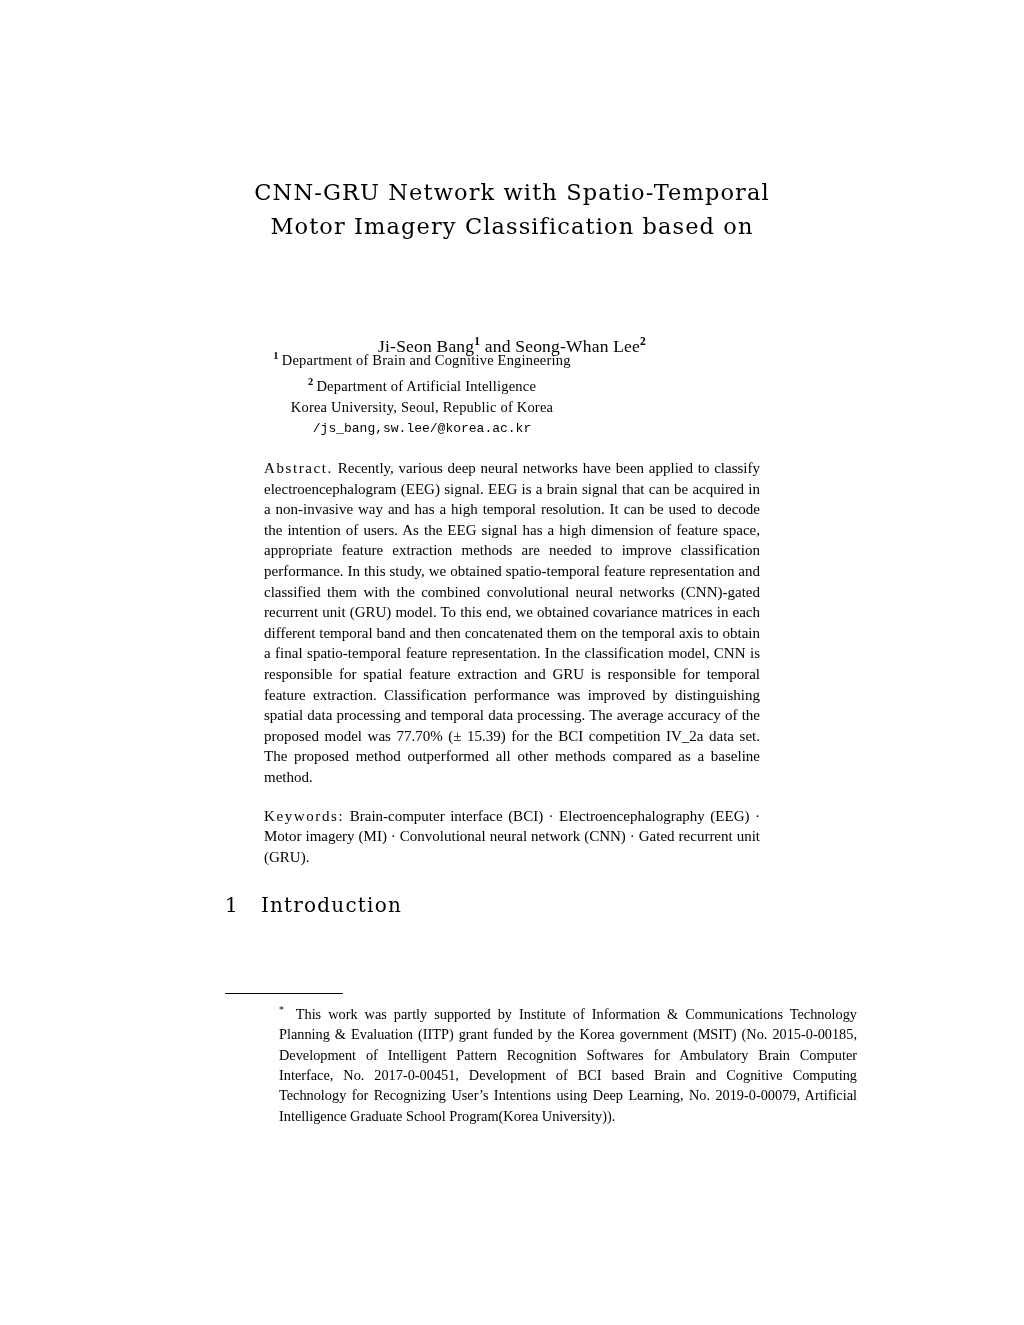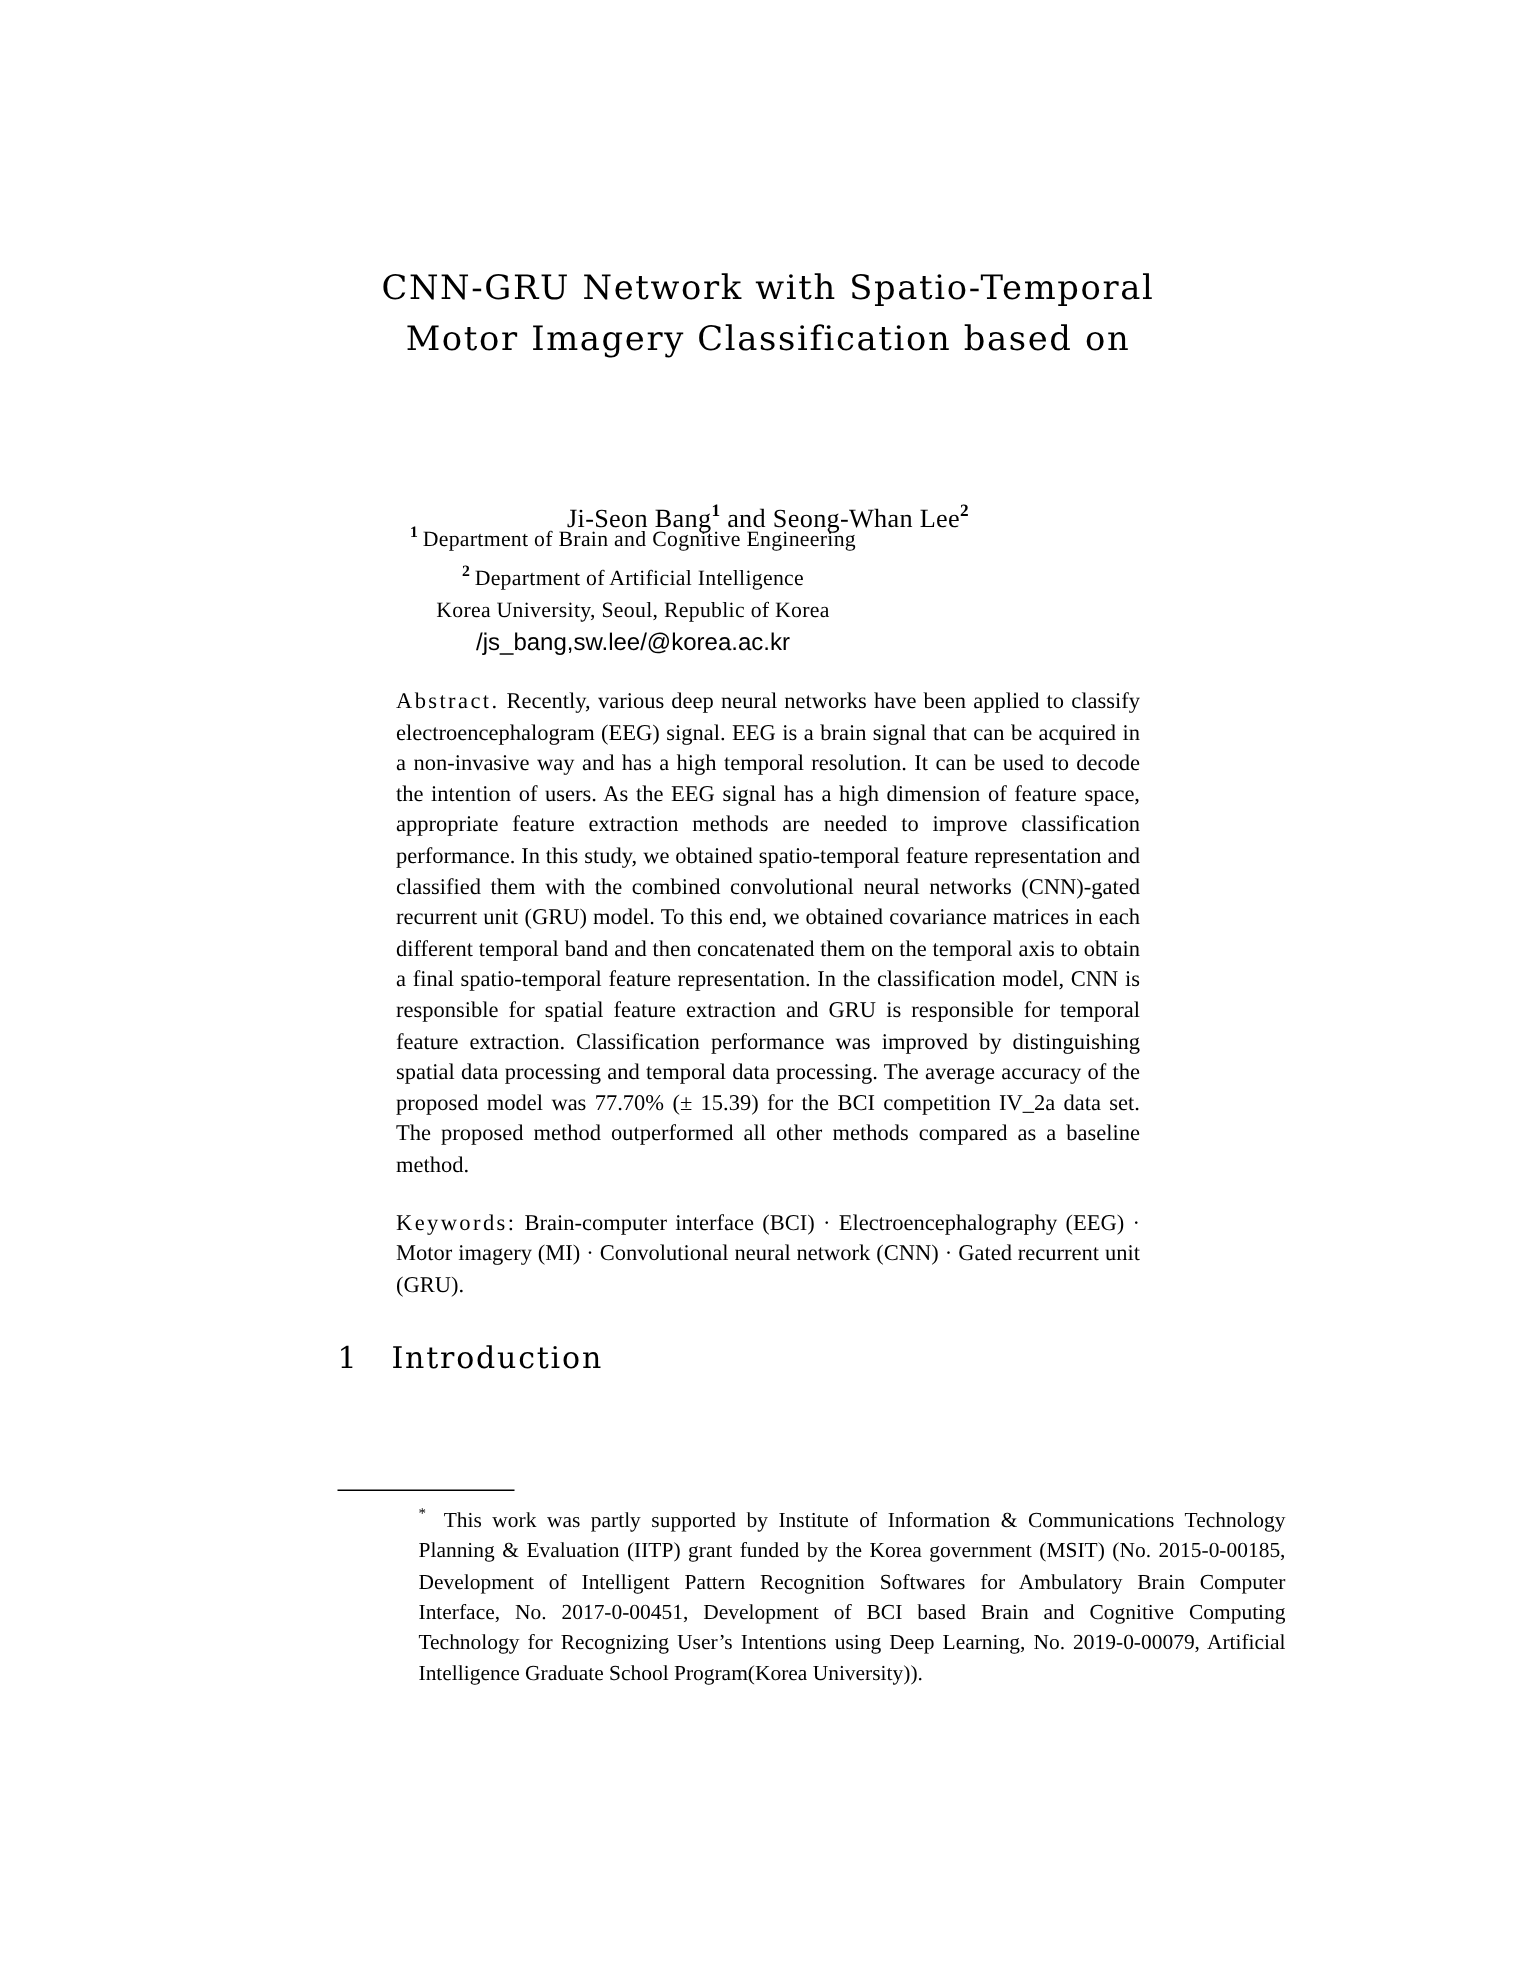--- a/index.html
+++ b/index.html
@@ -70,22 +70,22 @@
     line-height: 21px;
     letter-spacing: 0.2px;
   }
   .affils .sup-num {
     font-size: 10.5px;
     font-weight: bold;
     vertical-align: super;
     margin-right: 3px;
   }
   .affils .mail {
-    font-family: Liberation Sans, sans-serif;
-    font-size: 16px;
+    font-family: Liberation Mono, monospace;
+    font-size: 13px;
     letter-spacing: 0;
   }
 
   
   .abstract-wrap {
     position: absolute;
     left: 264px;
     top: 458px;
     width: 496px;
   }

